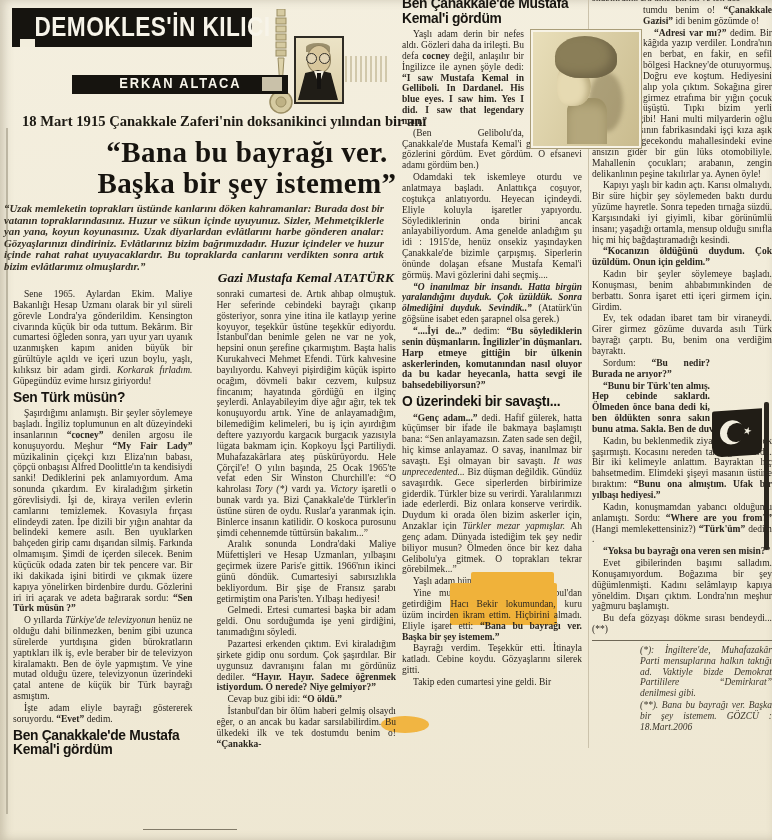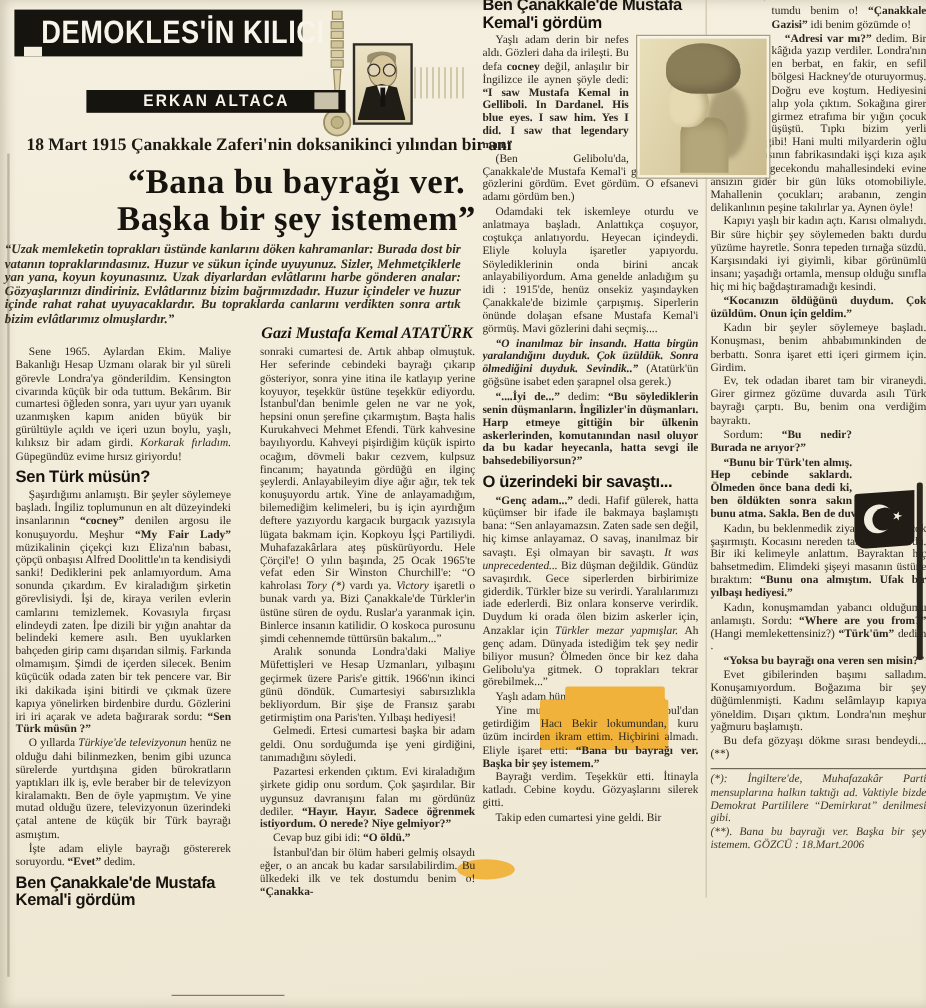--- a/index.html
+++ b/index.html
@@ -52,21 +52,21 @@
   .col2-endrule{position:absolute;left:143px;top:829px;width:94px;height:1px;background:#817a68;}
   
   .cols{position:absolute;display:flex;overflow:hidden;z-index:2;}
   .left-cols{left:13px;top:289px;width:383px;height:546px;gap:24px;}
   .right-cols{left:402px;top:-7px;width:370px;height:852px;gap:10px;}
   .col{width:187px;overflow:hidden;}
   .right-cols .col{width:180px;}
   .col p{margin:0 0 1px 0;font-size:9.5px;line-height:10.85px;text-align:justify;text-indent:11px;}
   .col p.ni{text-indent:0;}
   .col p.crop{white-space:nowrap;overflow:hidden;}
-  .col p.fn{font-style:italic;color:#3b362b;}
+  .col p.fn{font-style:italic;color:#3b362b;margin-left:48px;}
   .b{font-weight:bold;} .i{font-style:italic;}
   .hl{background:#f0b23a;border-radius:2px;padding:16px 1px;box-decoration-break:clone;-webkit-box-decoration-break:clone;}
   .colhead{font-family:"Liberation Sans","DejaVu Sans",sans-serif;font-weight:bold;font-size:13.8px;
     line-height:14.6px;letter-spacing:-.3px;color:#17140f;margin:4px 0 3px 0;}
   .floatbox{float:right;margin:0 0 2px 4px;}
   .floatbox.fl{float:left;margin:0 5px 2px 0;}
   .fnrule{border-top:1px solid #6e6756;margin:5px 0 4px 0;}
   
   .ataturk-photo{position:absolute;left:531px;top:30px;width:106px;height:114px;z-index:3;
     background:linear-gradient(115deg,#e9dfba 0%,#d9cda4 50%,#c9bb8e 100%);

